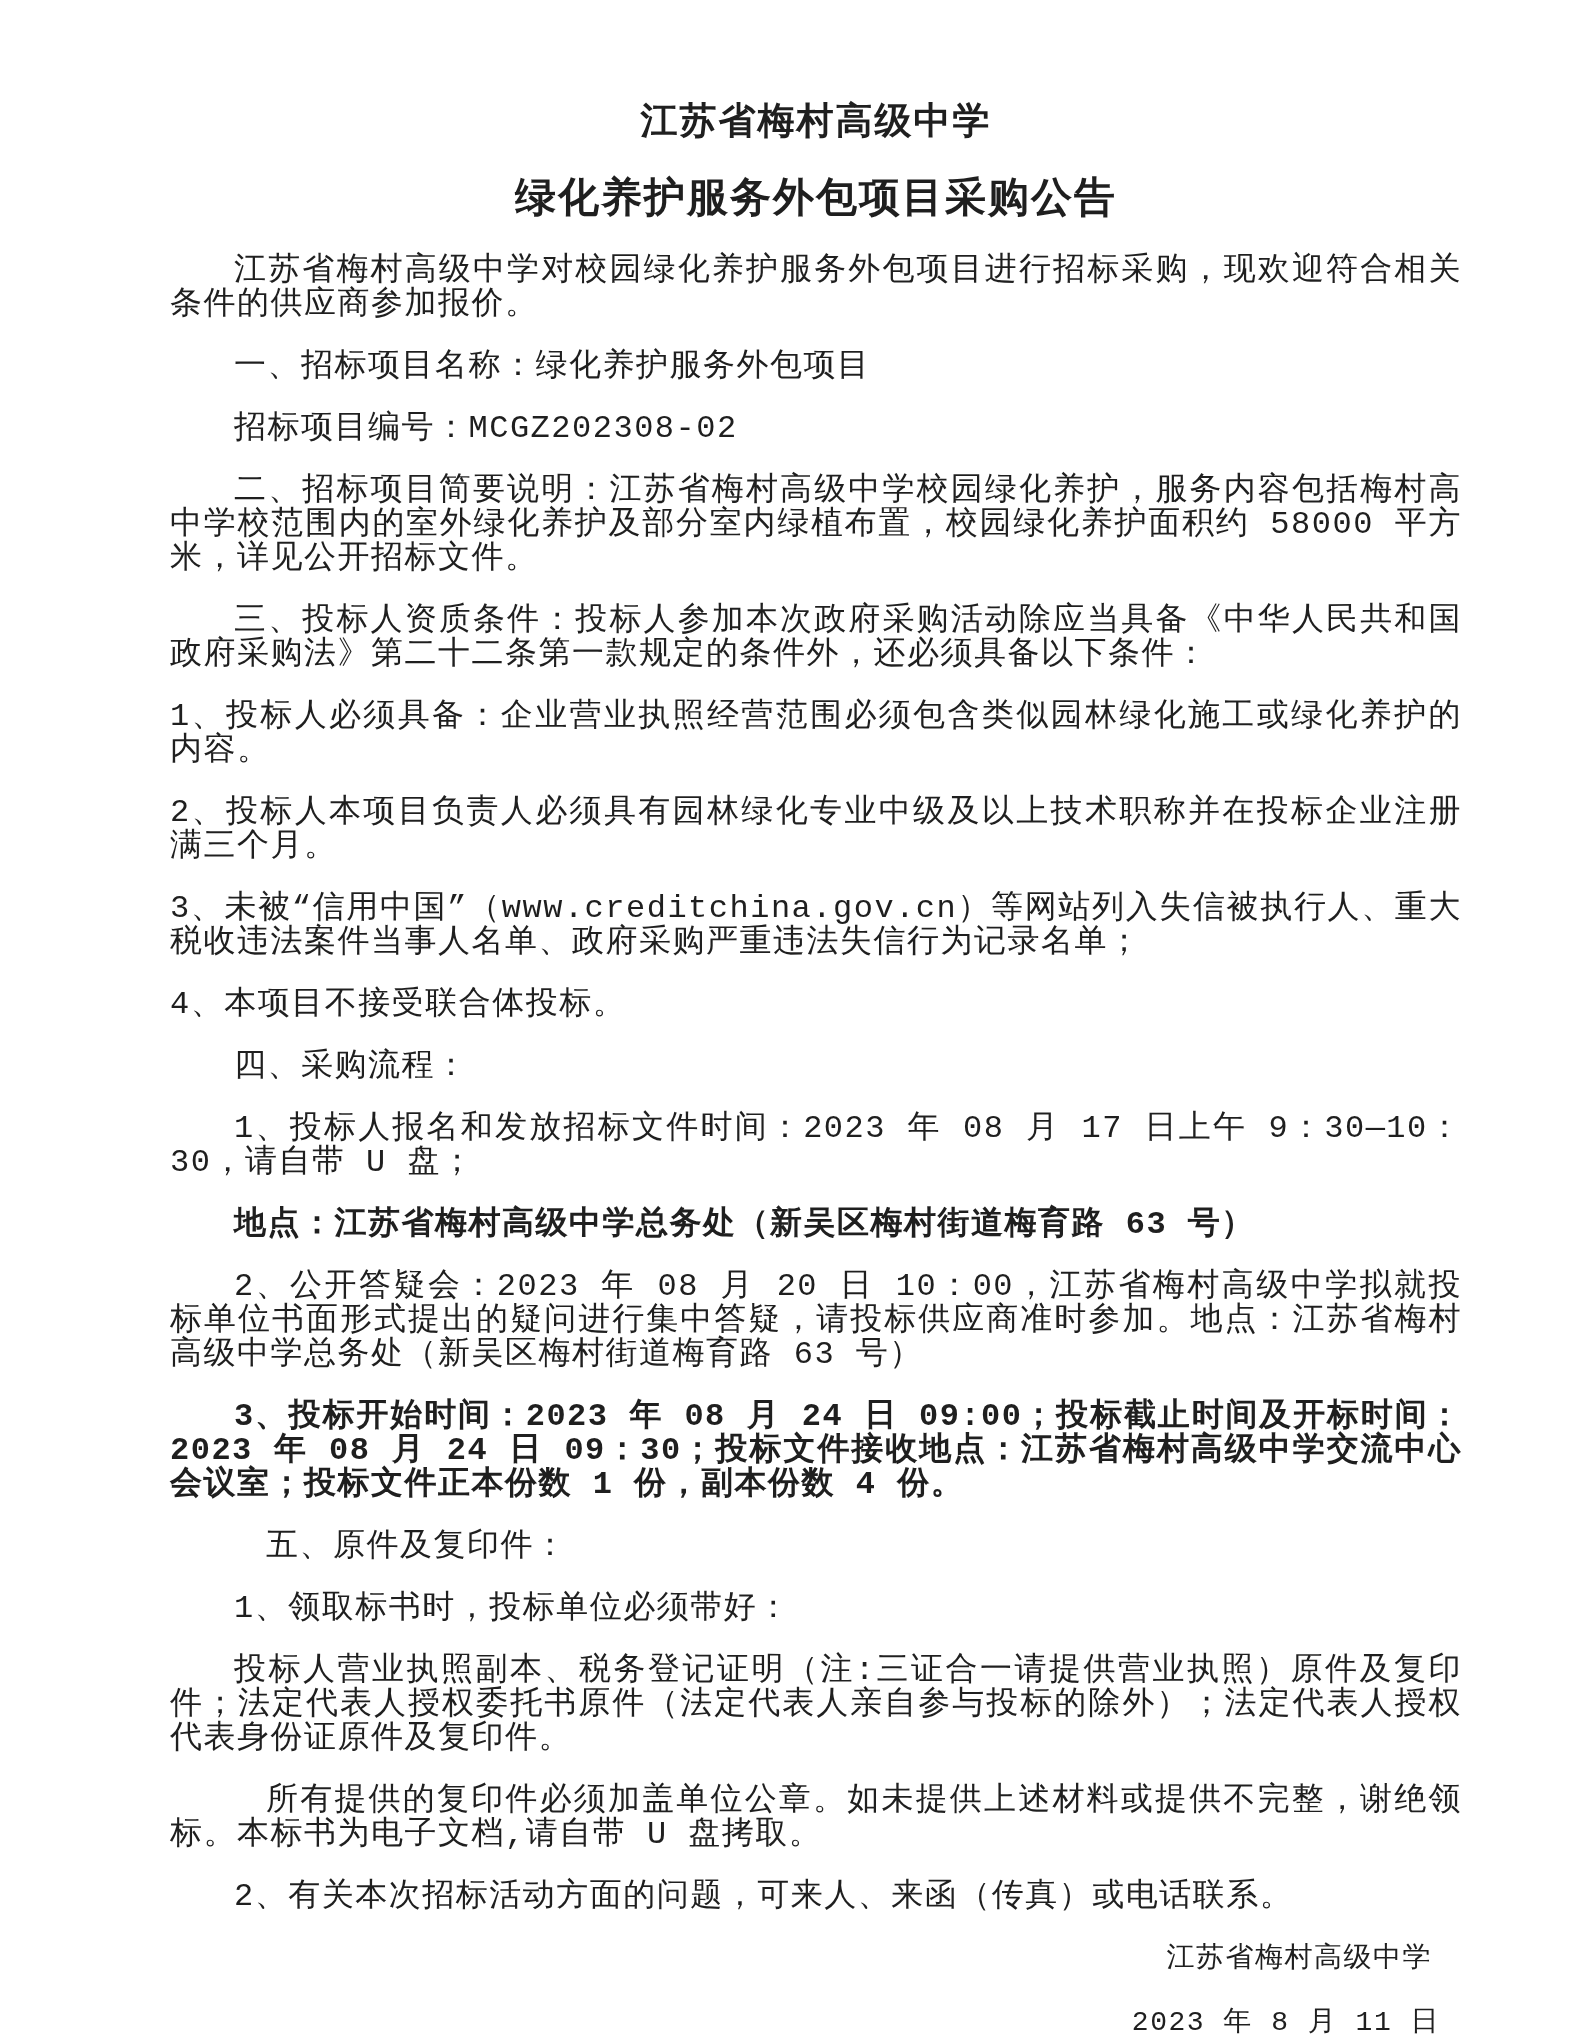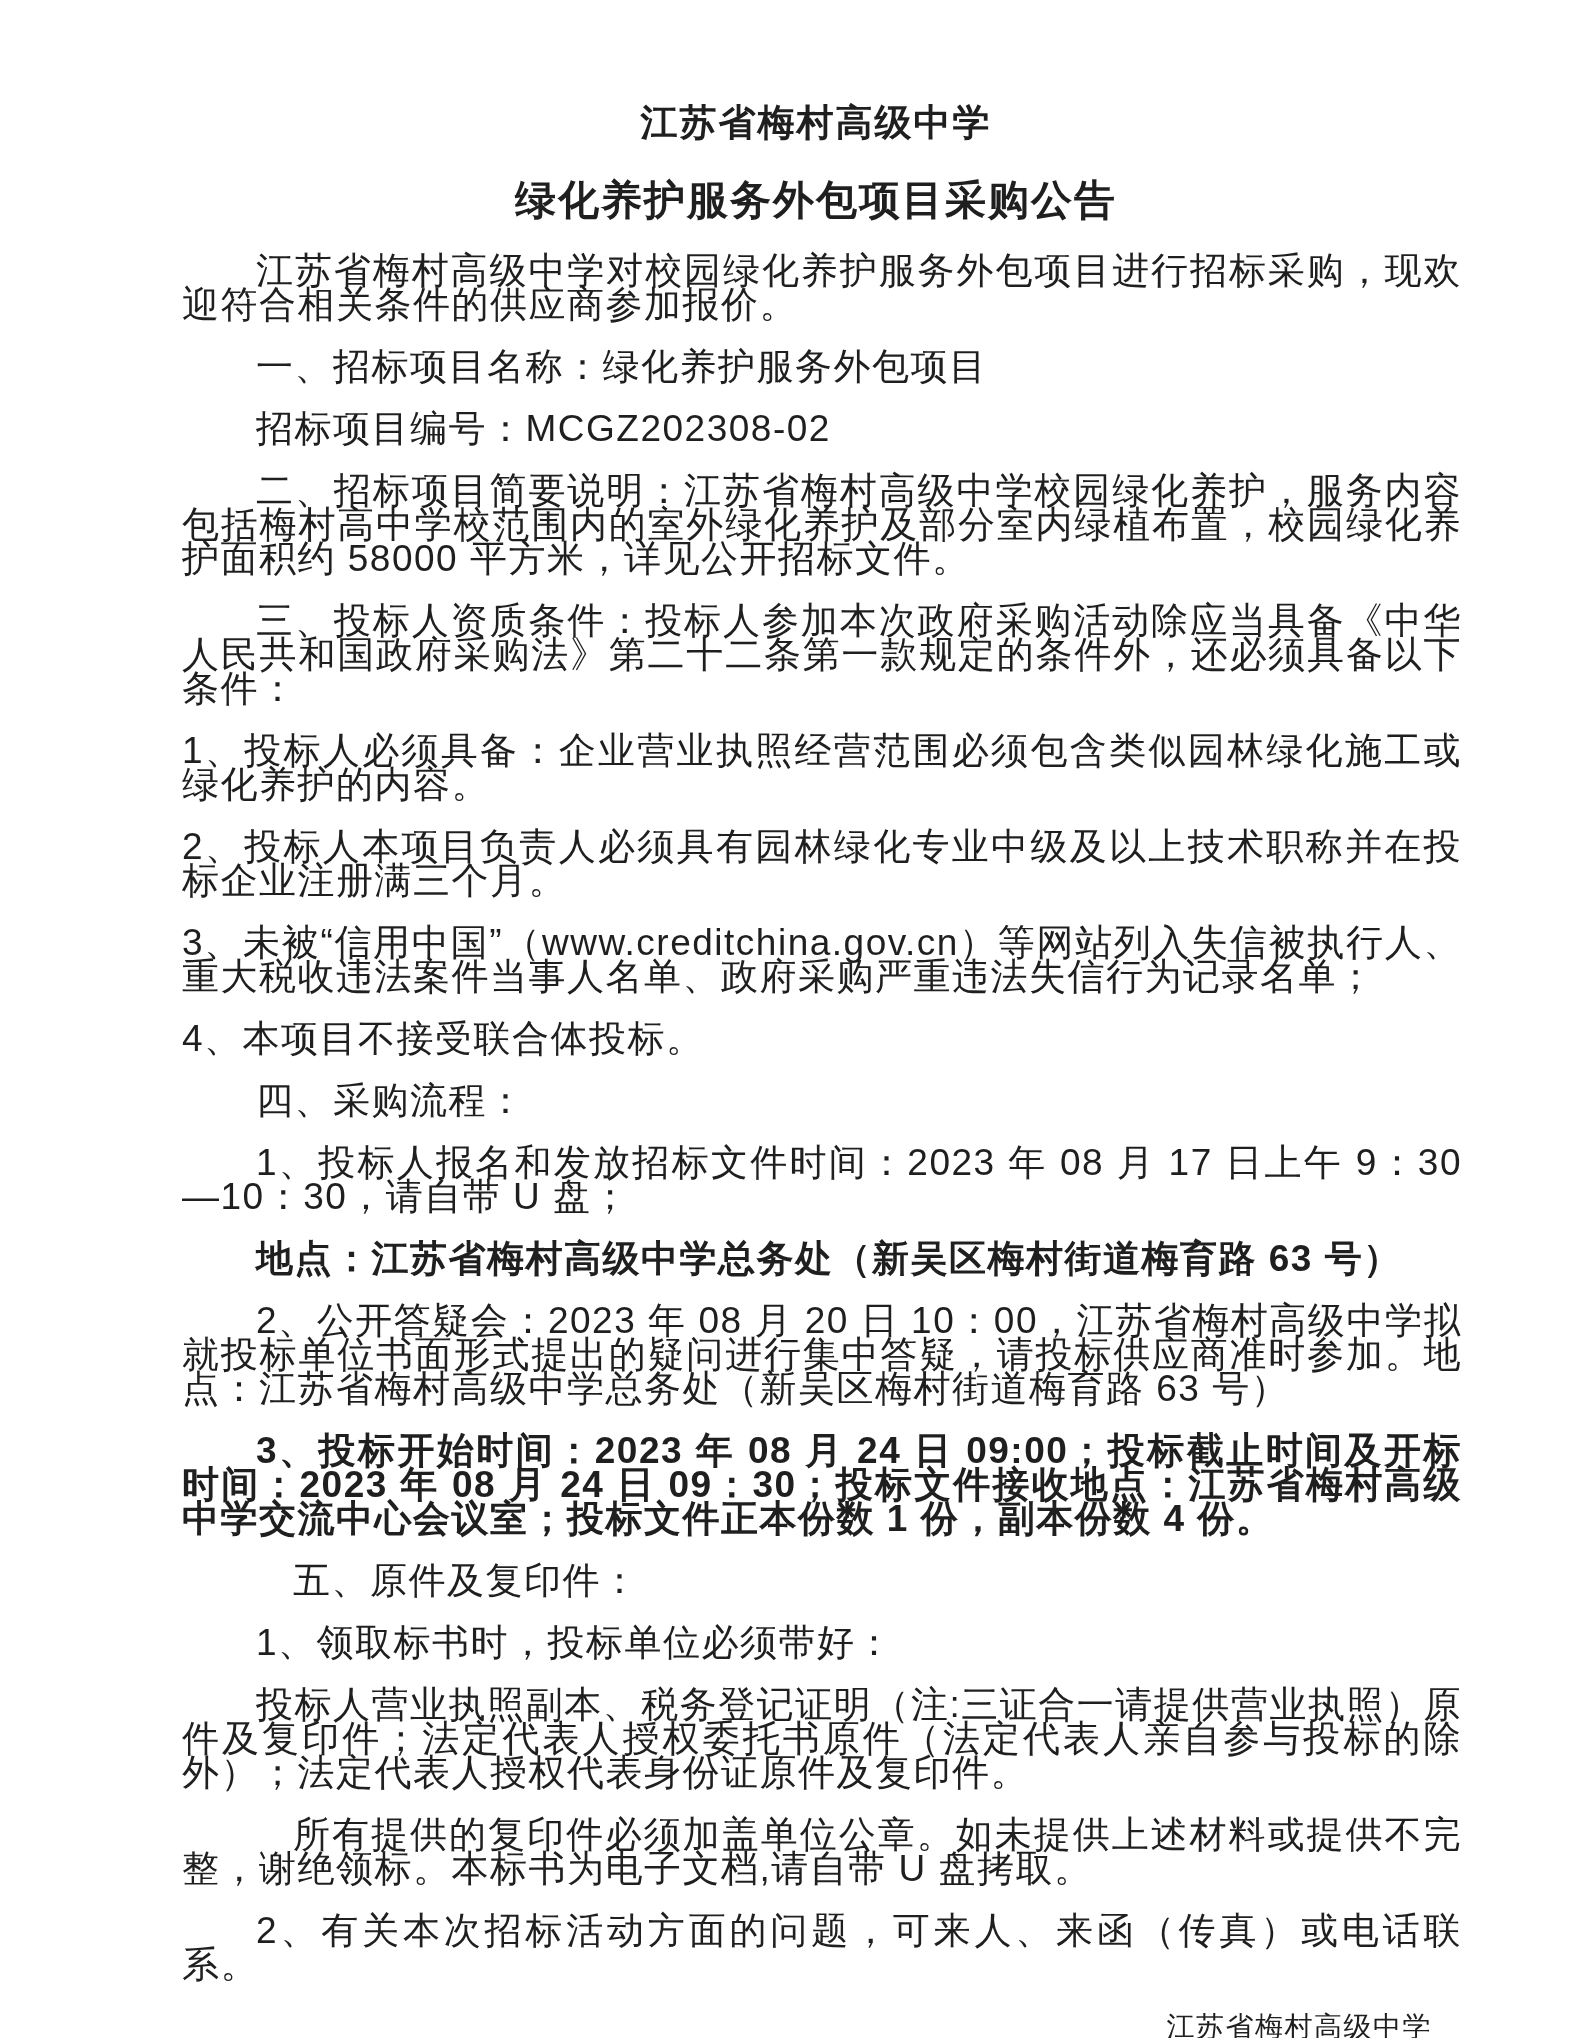--- a/index.html
+++ b/index.html
@@ -8,45 +8,45 @@
     background: #ffffff;
   }
   .page {
     position: relative;
     width: 1587px;
     height: 2038px;
     box-sizing: border-box;
     margin: 0 auto;
     background: #ffffff;
     color: #1f1f1f;
-    font-family: Liberation Sans, sans-serif;
+    font-family: Liberation Mono, monospace;
     padding: 100px 125px 8px 170px;
     overflow: hidden;
   }
   .t1 {
     font-size: 37px;
     line-height: 46px;
     font-weight: 700;
     text-align: center;
     letter-spacing: 2px;
     margin: 0 0 32px 0;
   }
   .t2 {
     font-size: 41px;
     line-height: 44px;
     font-weight: 700;
     text-align: center;
     letter-spacing: 2px;
     margin: 0 0 32px 0;
   }
   p.body {
-    font-size: 37px;
+    font-size: 32px;
     line-height: 34px;
     letter-spacing: 1.5px;
-    margin: 0 0 28px 12px;
+    margin: 0 0 28px 0;
     text-align: justify;
   }
   .ind2 { text-indent: 2em; }
   .ind3 { text-indent: 3em; }
   .bold { font-weight: 700; }
   p.sig {
     font-size: 28px;
     line-height: 34px;
     letter-spacing: 1.5px;
     margin: 0 0 30px 0;

